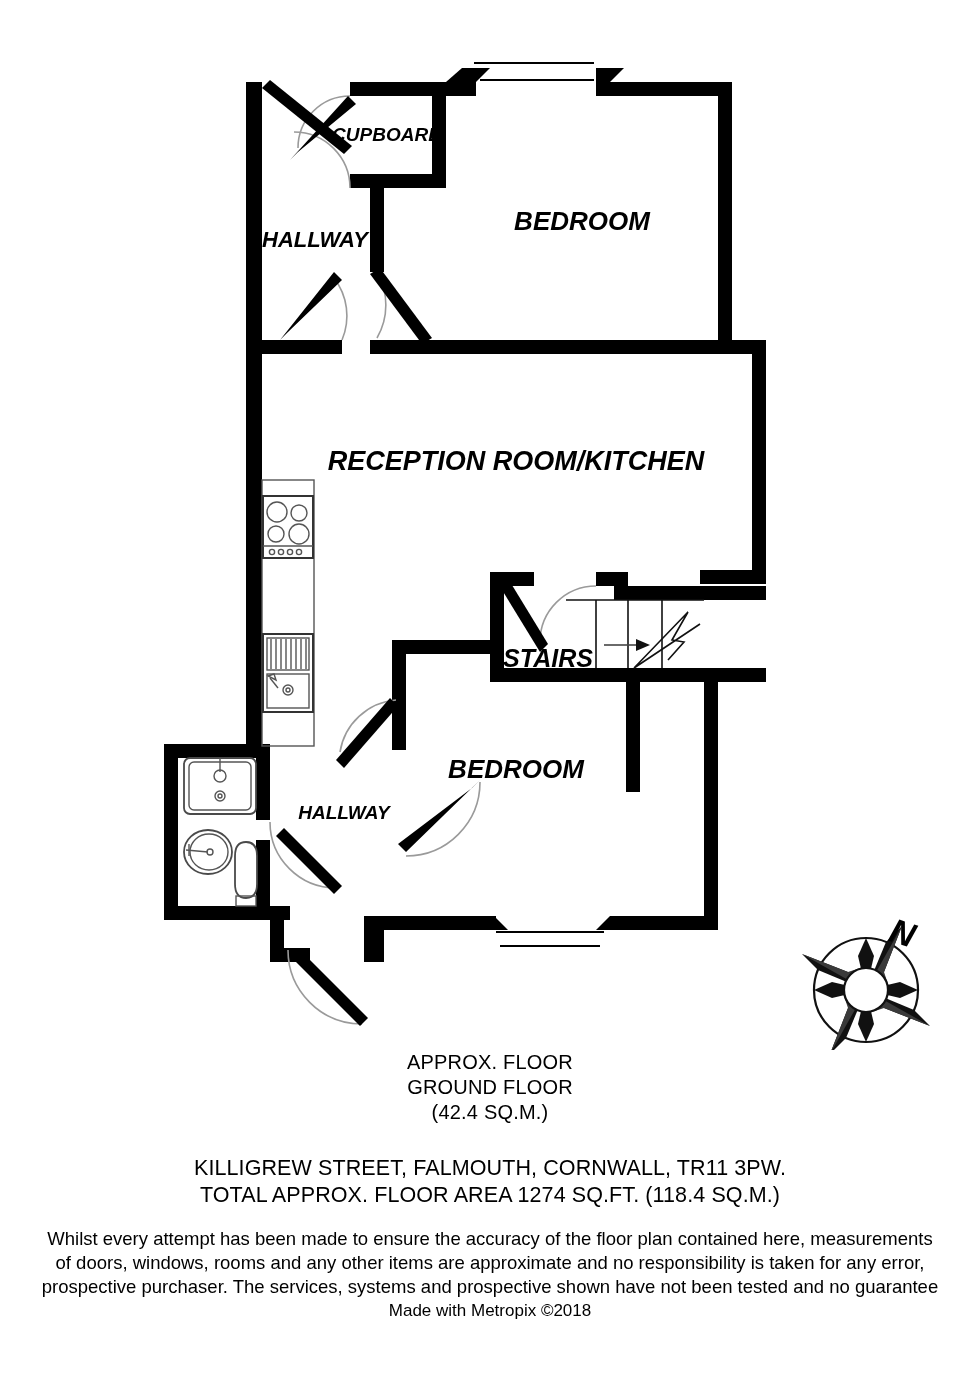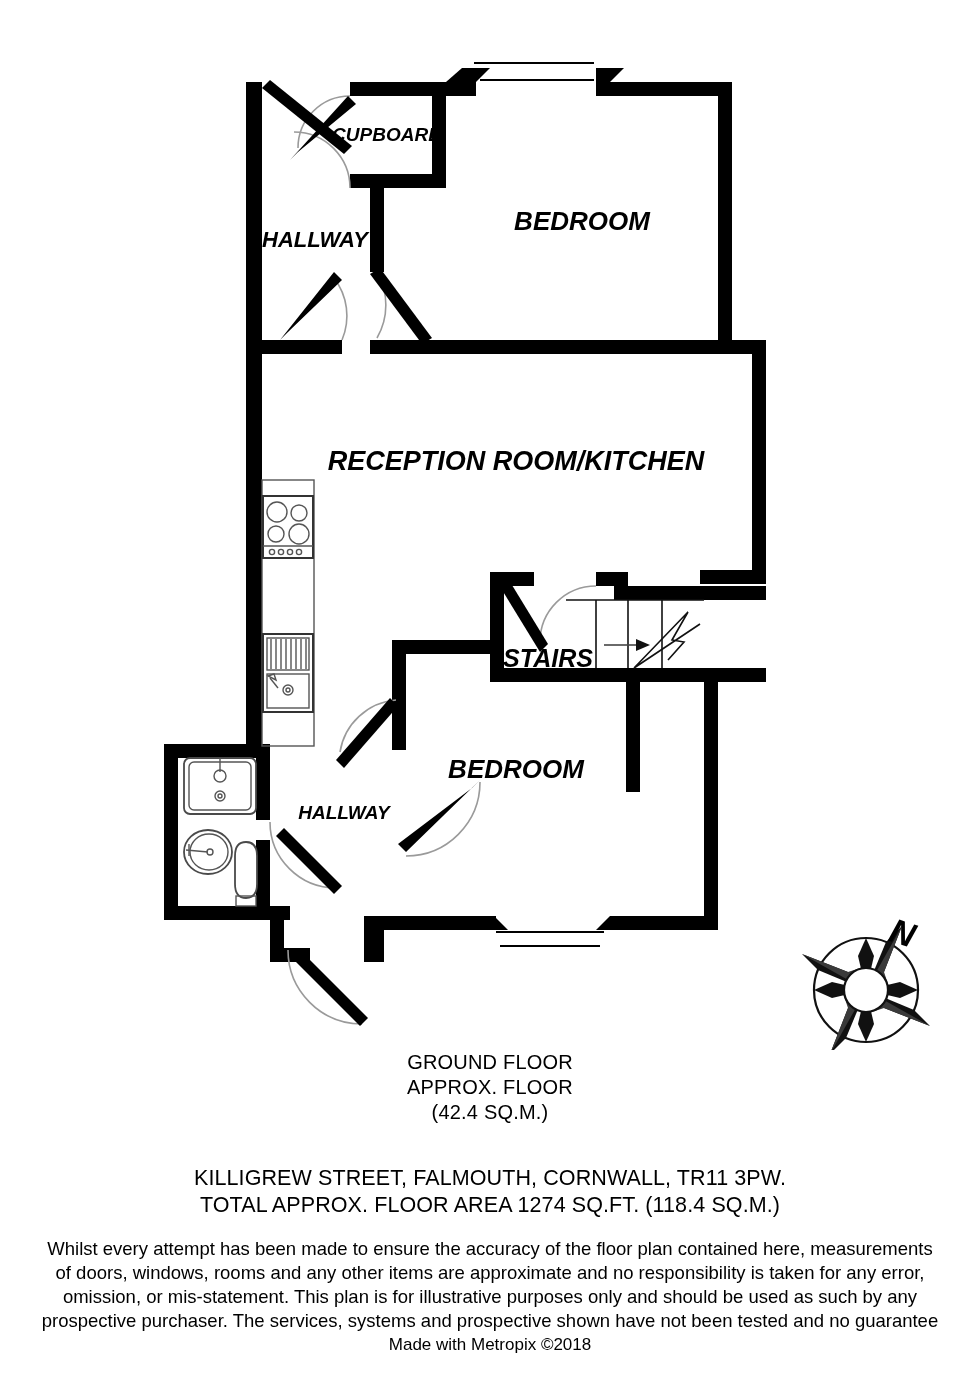--- a/index.html
+++ b/index.html
@@ -49,21 +49,21 @@
     top: 1050;
     width: 980px;
     text-align: center;
   }
   .floor-summary {
     font-size: 20px;
     line-height: 25px;
     letter-spacing: 0.2px;
   }
   .addr-block {
-    margin-top: 40px;
+    margin-top: 30px;
     font-size: 21.5px;
     line-height: 27px;
     letter-spacing: 0.1px;
   }
   .disclaimer {
     margin-top: 18px;
     font-size: 18.5px;
     line-height: 24px;
     padding: 0 10px;
   }
@@ -284,32 +284,31 @@
     <circle cx="866" cy="990" r="22" fill="#ffffff" stroke="#111111" stroke-width="2.2"></circle>
     <text class="roomlabel" x="899" y="944" font-size="34" text-anchor="middle" transform="rotate(18 899 944)">N</text>
   </g>
 
 </svg>
 </div>
 
 <div id="caption-block" style="top:1050px;">
 
   <div class="floor-summary">
+    <span class="cap-line">APPROX. FLOOR</span>
     <span class="cap-line">GROUND FLOOR</span>
-    <span class="cap-line">APPROX. FLOOR</span>
     <span class="cap-line">(42.4 SQ.M.)</span>
   </div>
 
   <div class="addr-block">
     <span class="cap-line">KILLIGREW STREET, FALMOUTH, CORNWALL, TR11 3PW.</span>
     <span class="cap-line">TOTAL APPROX. FLOOR AREA 1274 SQ.FT. (118.4 SQ.M.)</span>
   </div>
 
   <div class="disclaimer">
     <span class="cap-line">Whilst every attempt has been made to ensure the accuracy of the floor plan contained here, measurements</span>
     <span class="cap-line">of doors, windows, rooms and any other items are approximate and no responsibility is taken for any error,</span>
-    <span class="cap-line">omission, or mis-statement. This plan is for illustrative purposes only and should be used as such by any</span>
     <span class="cap-line">prospective purchaser. The services, systems and prospective shown have not been tested and no guarantee</span>
   </div>
 
   <div class="made-with">Made with Metropix ©2018</div>
 
 </div>
 
 </body></html>

